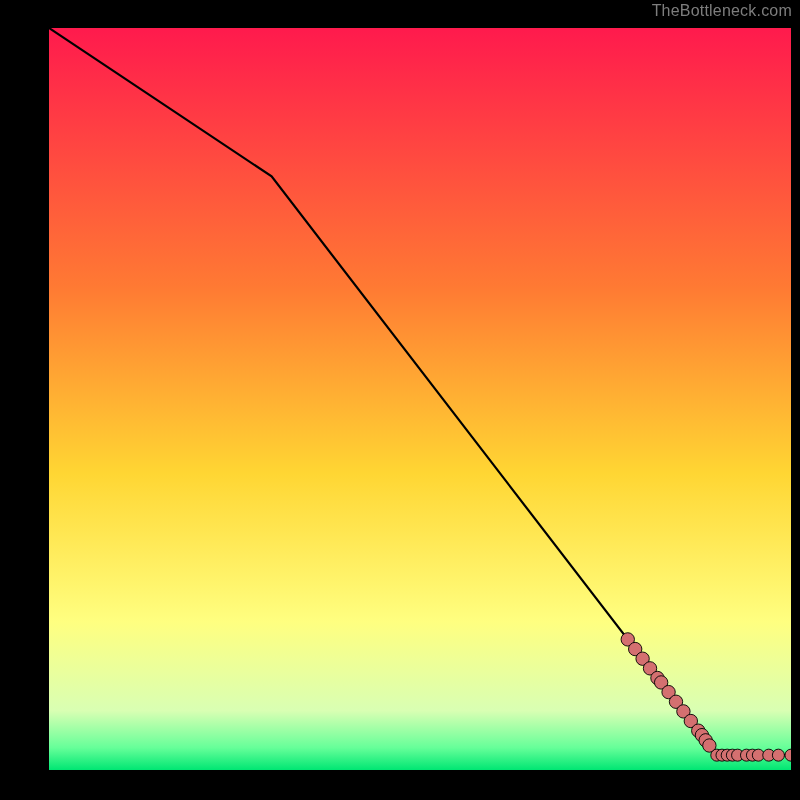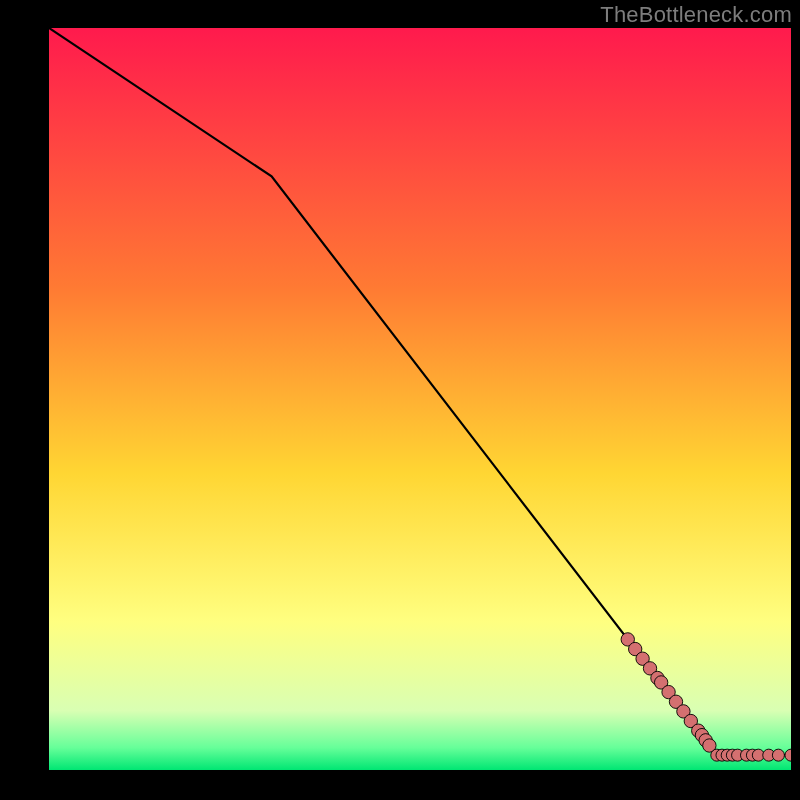--- a/index.html
+++ b/index.html
@@ -15,21 +15,21 @@
     position: relative;
     width: 800px;
     height: 800px;
     background: #000;
   }
   .attribution {
     position: absolute;
     top: 2px;
     right: 8px;
     color: #7d7d7d;
-    font-size: 22px;
+    font-size: 16px;
     font-weight: 400;
     letter-spacing: 0.2px;
   }
   svg.plot {
     position: absolute;
     left: 49px;
     top: 28px;
     width: 742px;
     height: 742px;
     display: block;

